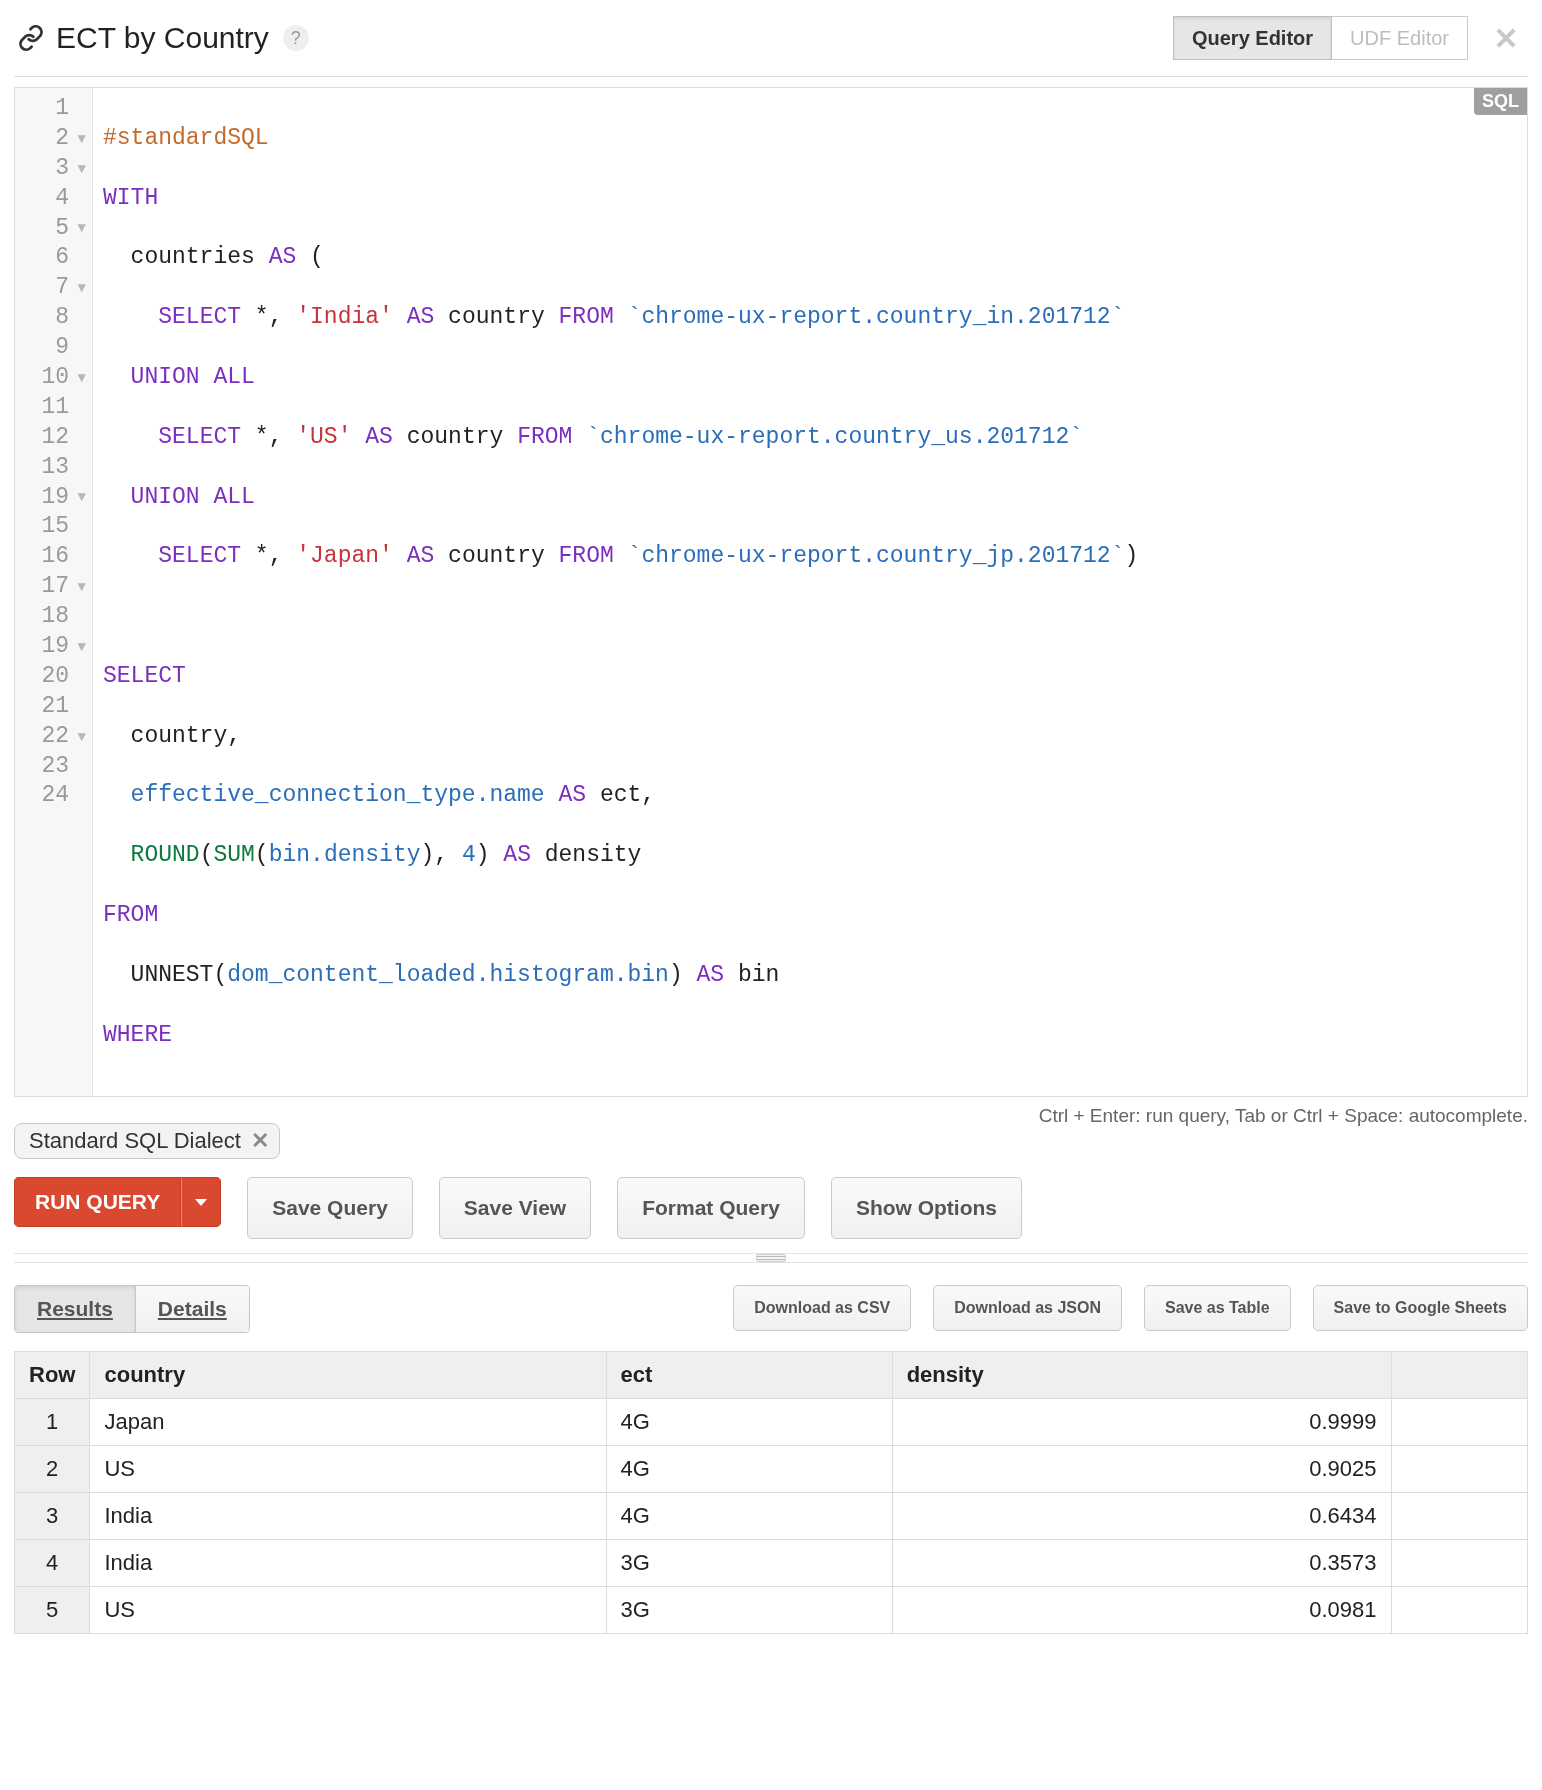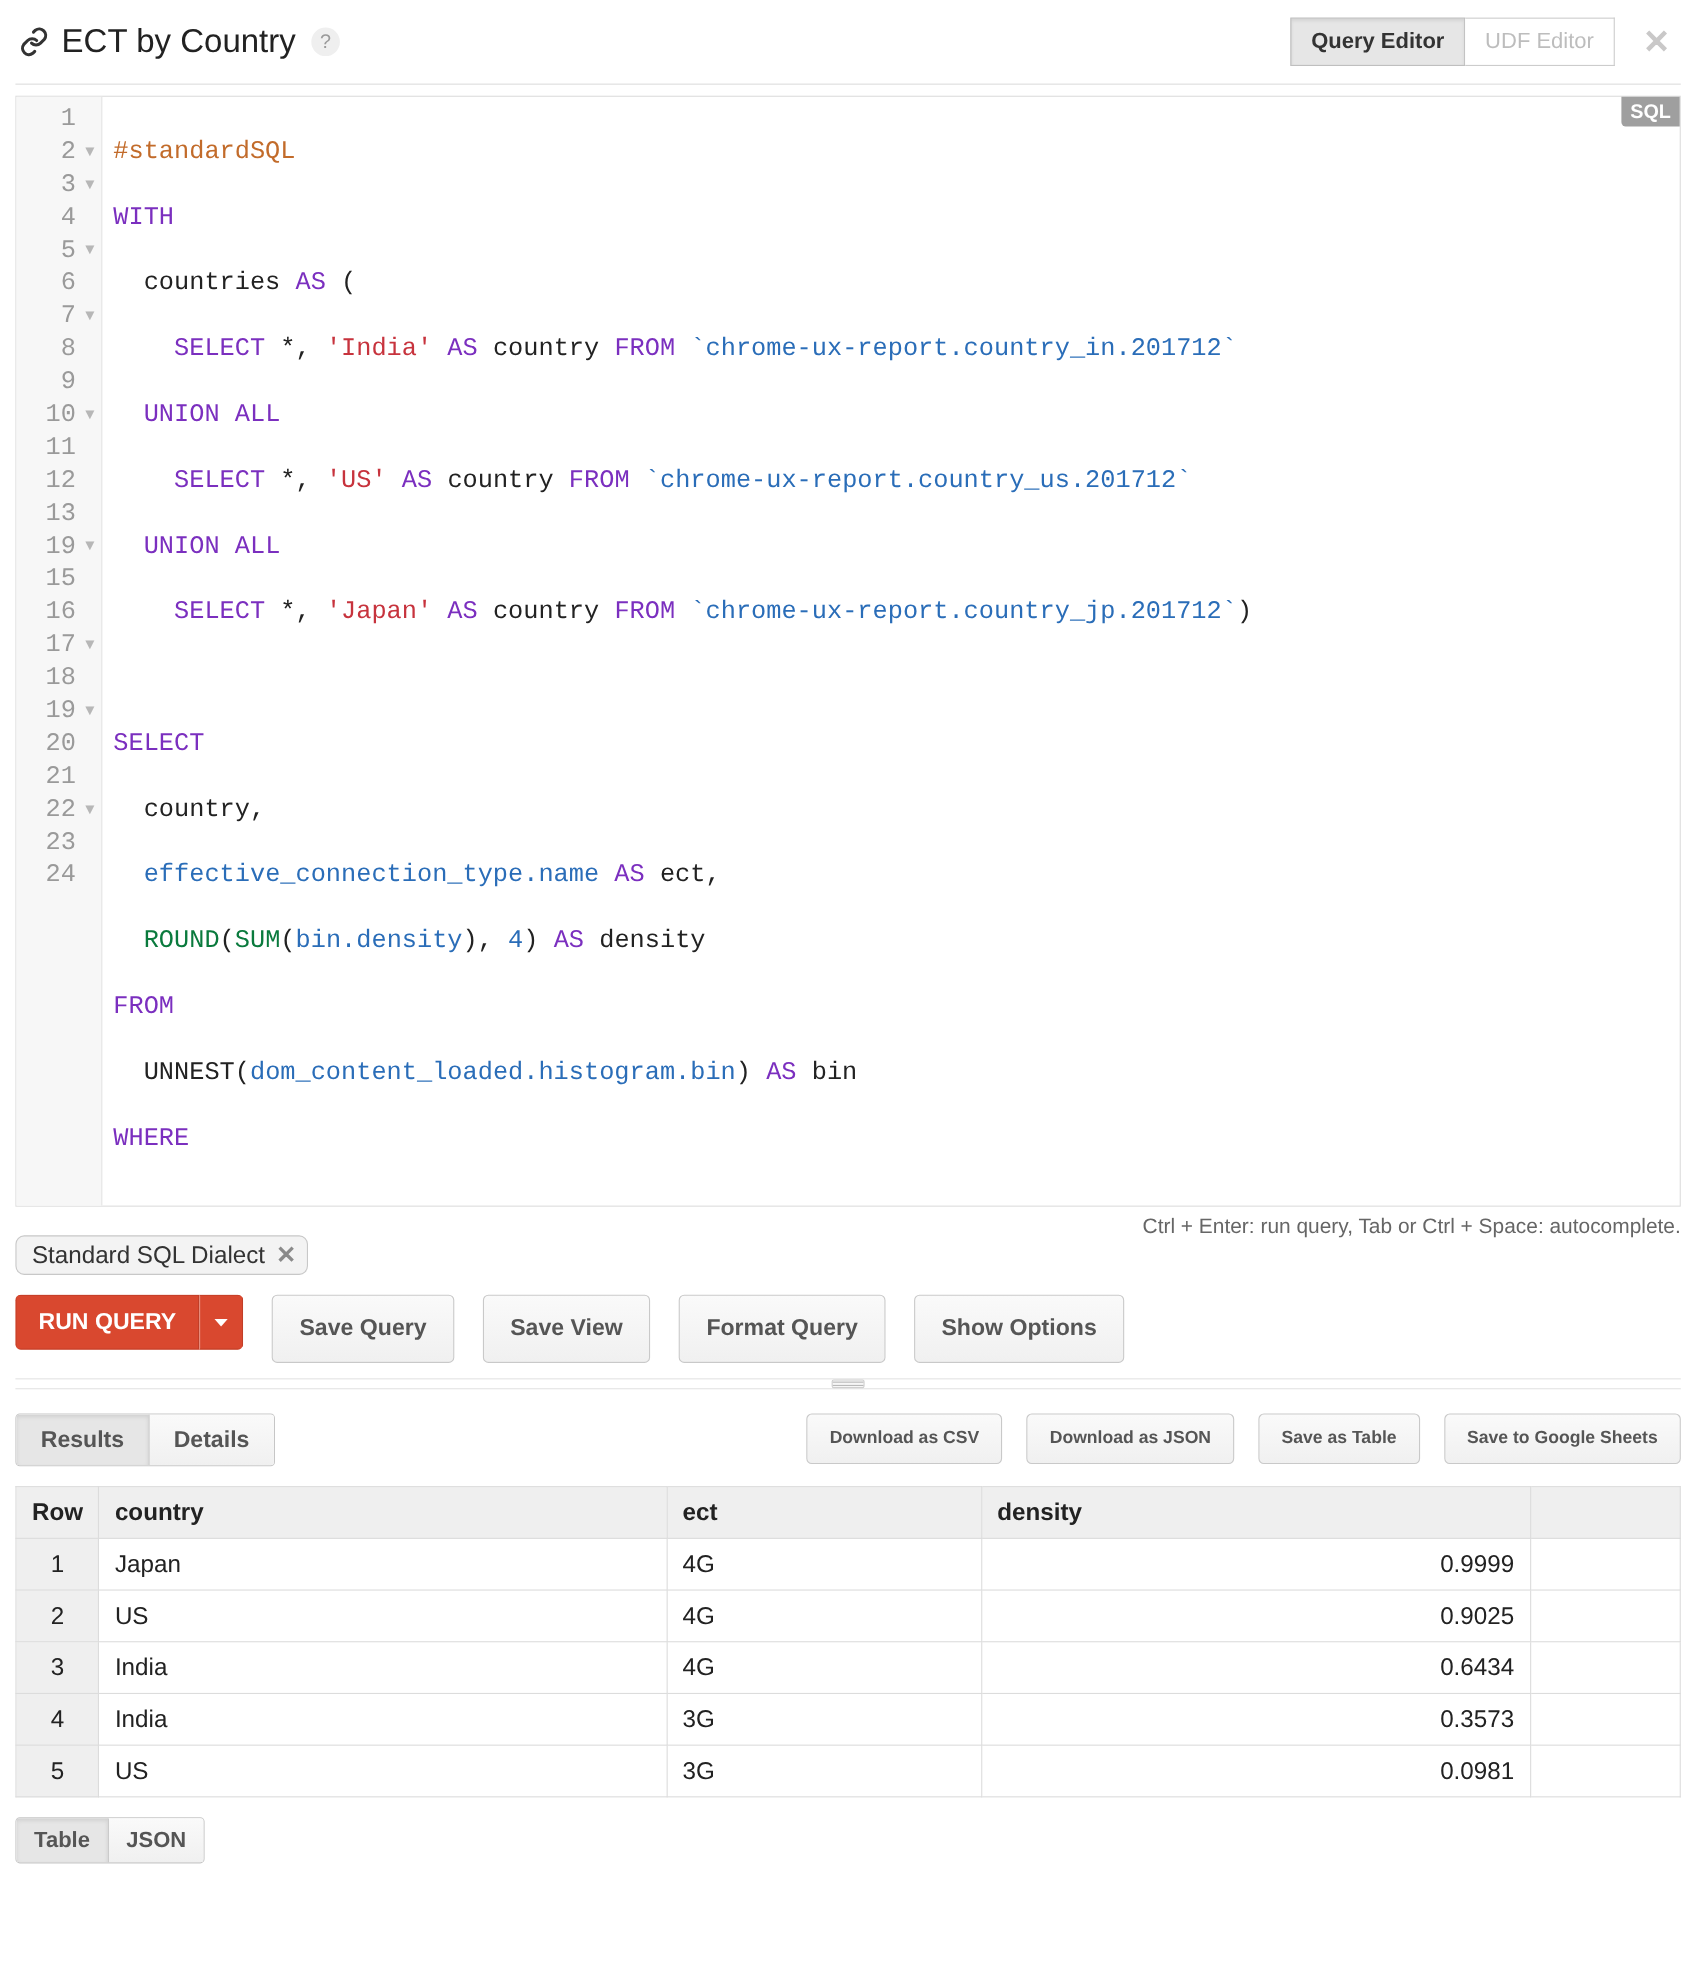--- a/index.html
+++ b/index.html
@@ -263,20 +263,21 @@
   }
   .seg .seg-btn {
     height: 46px;
     padding: 0 22px;
     font-size: 21px;
     font-weight: 700;
     color: #555;
     background: linear-gradient(#fafafa, #f0f0f0);
     display: inline-flex; align-items: center;
     cursor: pointer;
+    text-decoration: underline;
   }
   .seg .seg-btn.active {
     background: #e6e6e6;
     box-shadow: inset 0 2px 4px rgba(0,0,0,0.10);
   }
   .seg .seg-btn + .seg-btn { border-left: 1px solid #c6c6c6; }
   .results-toolbar .spacer { flex: 1 1 auto; }
   .results-toolbar .btn { height: 46px; font-size: 16px; padding: 0 20px; }
   .results-toolbar .btn + .btn { margin-left: 22px; }
 
@@ -542,20 +543,14 @@
         <tr>
           <td class="rownum">5</td>
           <td>US</td>
           <td>3G</td>
           <td class="num">0.0981</td>
           <td class="filler"></td>
         </tr>
       </tbody>
 </table>
 
-<div class="view-switch">
-  <span class="seg">
-    <span class="seg-btn active">Table</span>
-    <span class="seg-btn">JSON</span>
-  </span>
-</div>
 
 </div>
 
 </body></html>

